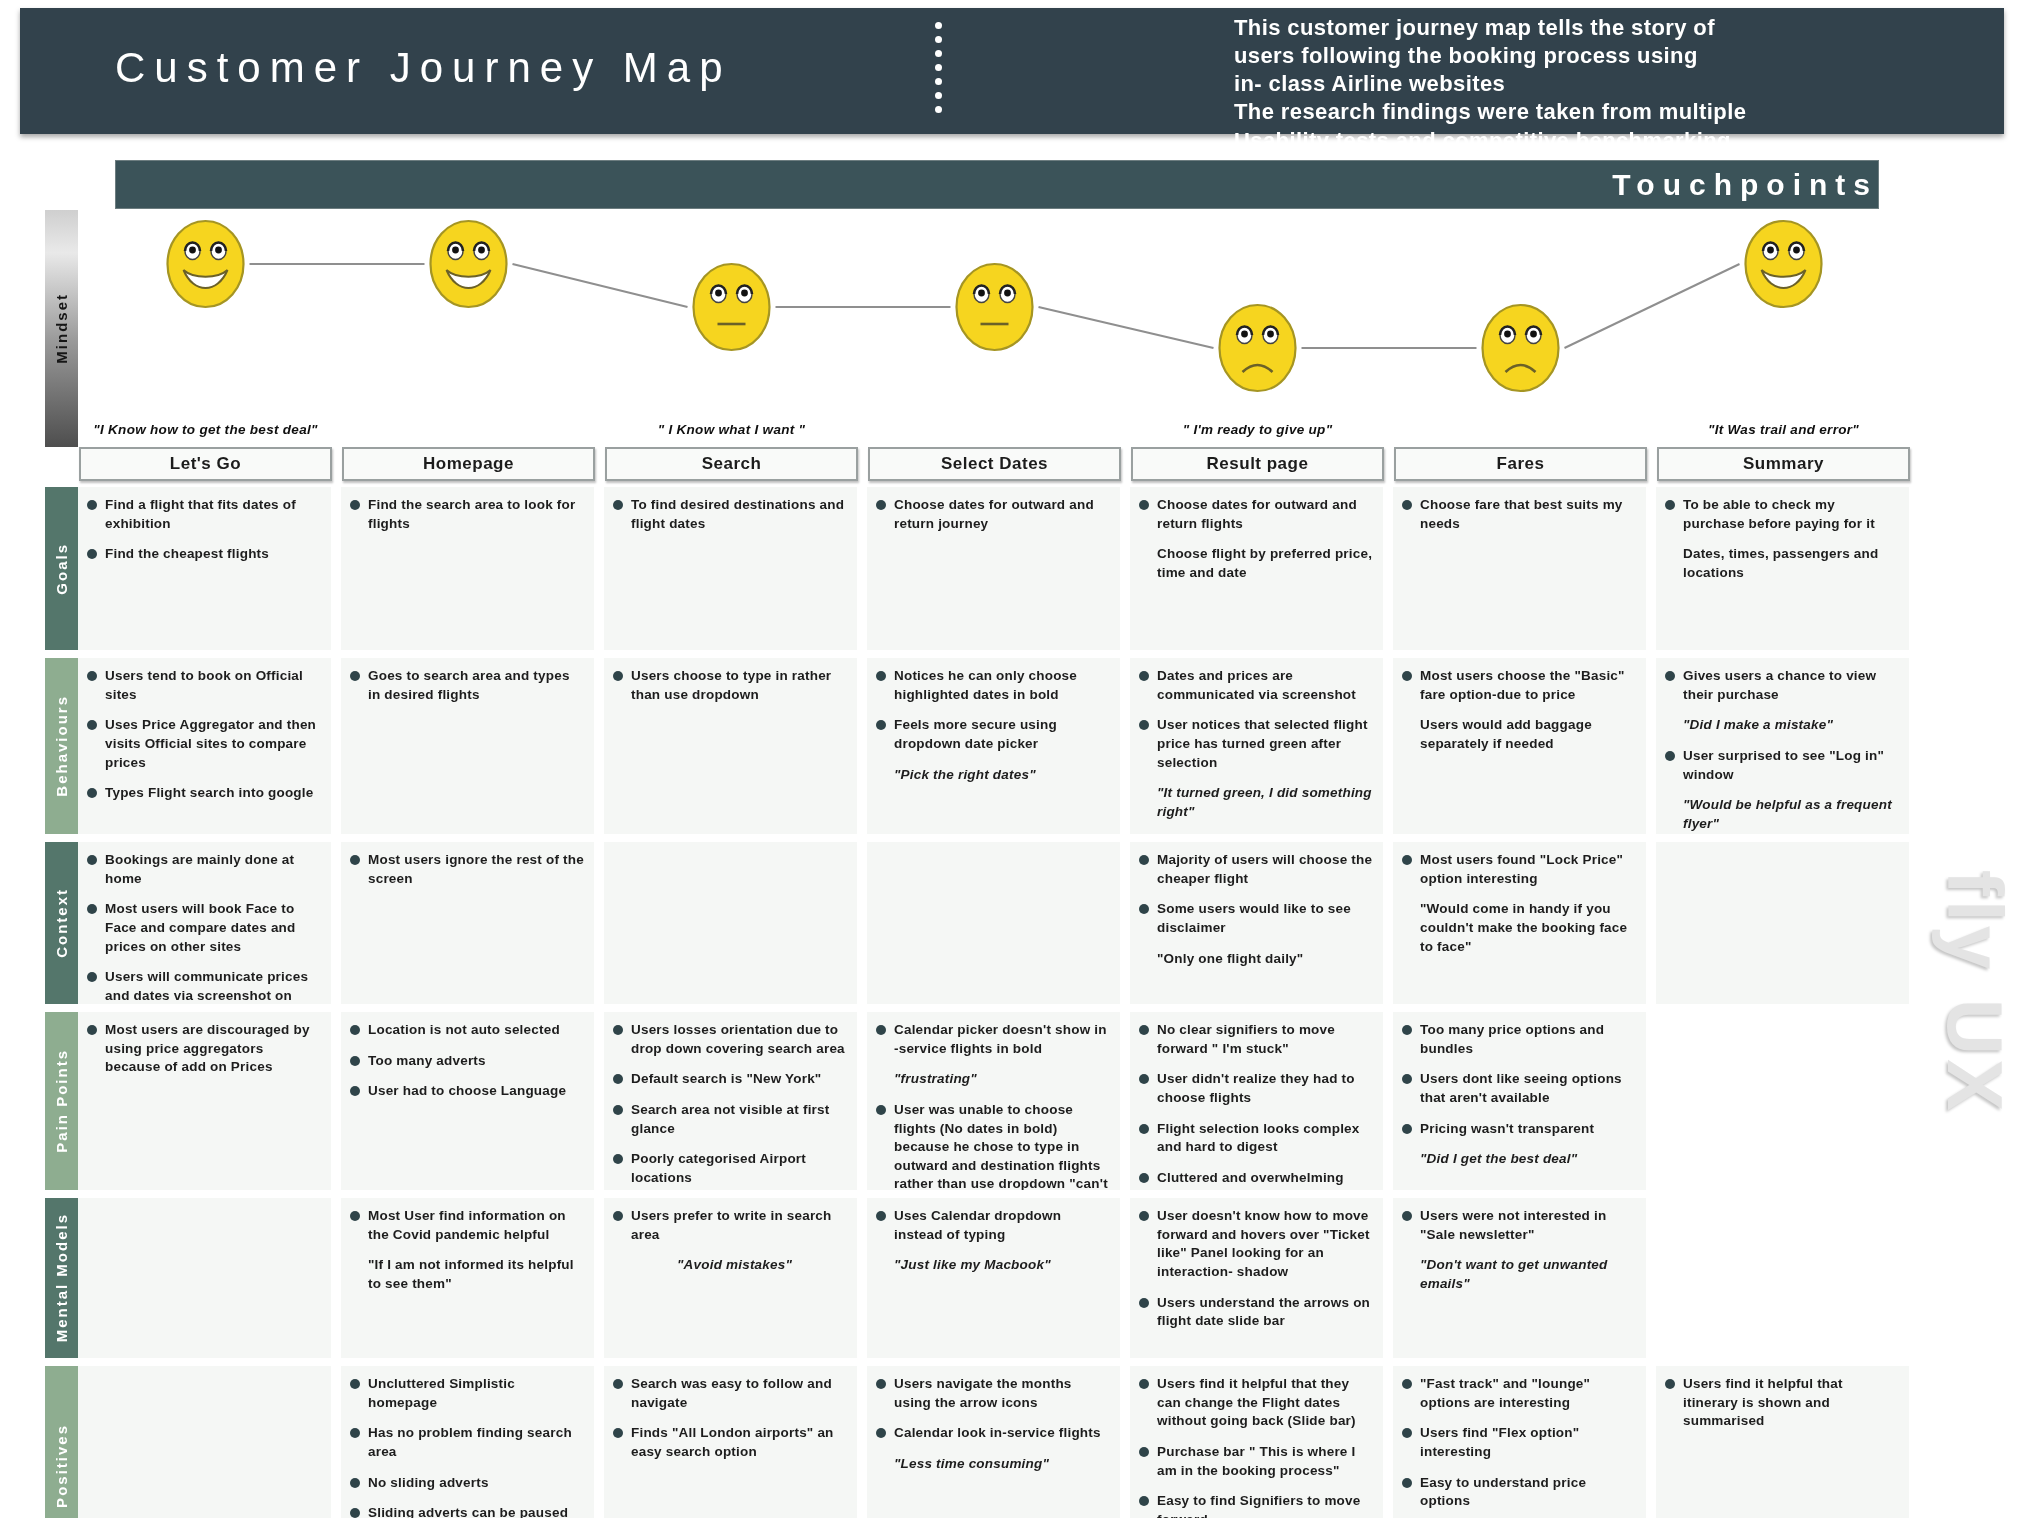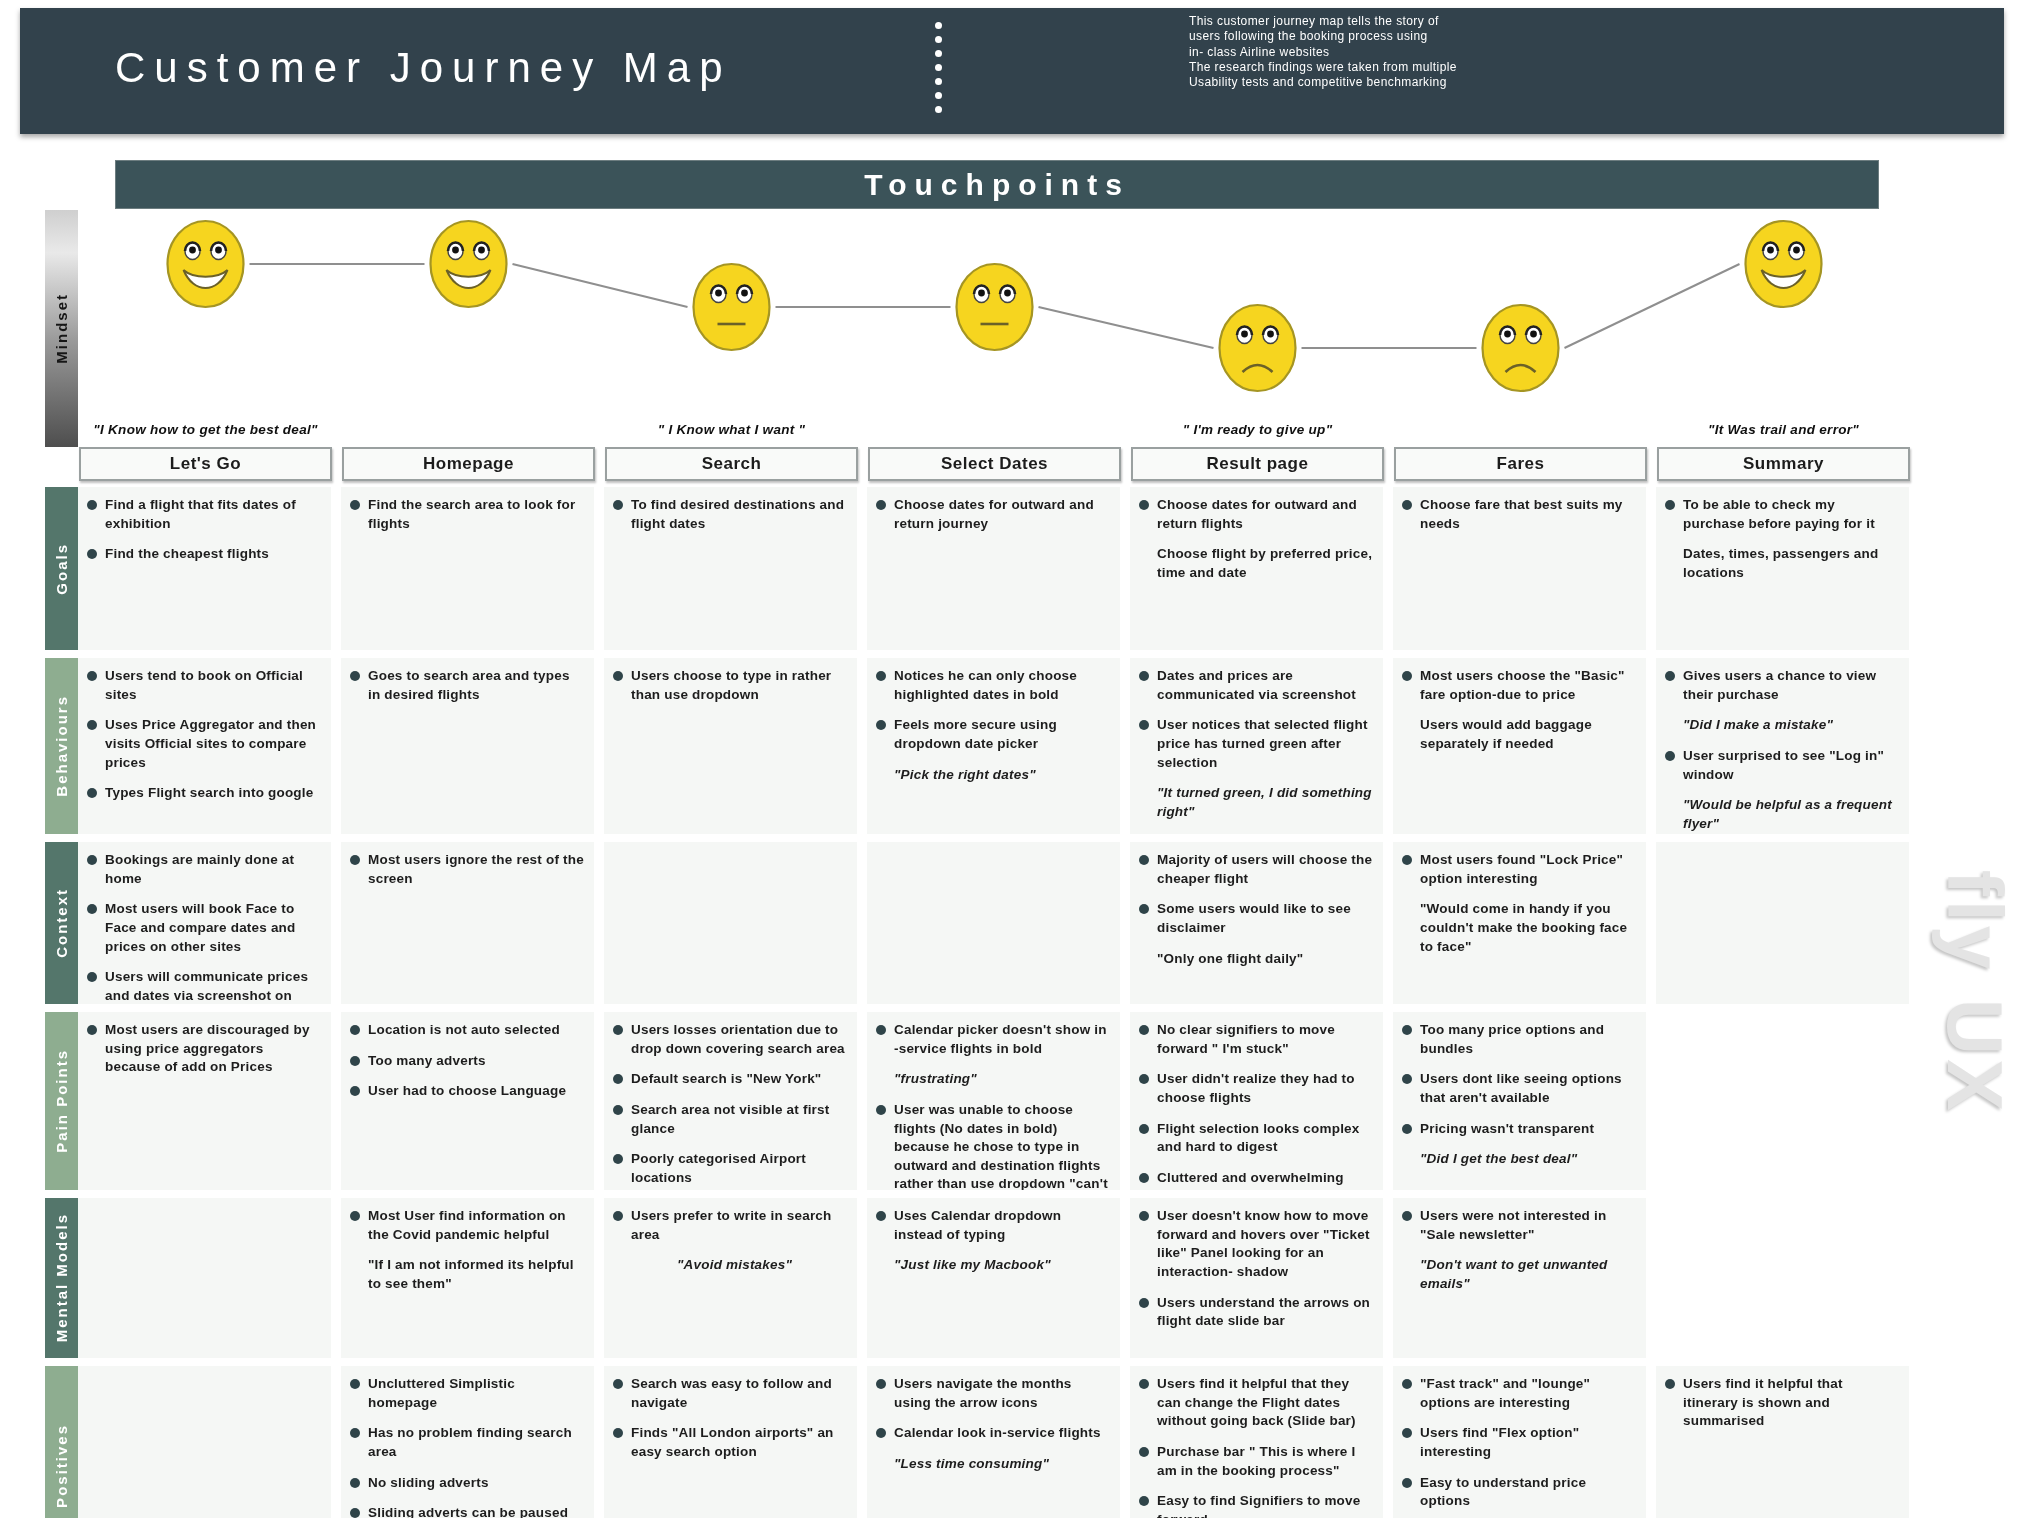--- a/index.html
+++ b/index.html
@@ -11,27 +11,27 @@
   .header{
     position:absolute;left:20px;top:8px;width:1984px;height:126px;
     background:#32424c;color:#fff;box-shadow:0 3px 5px rgba(0,0,0,.35);
   }
   .header-title{
     position:absolute;left:95px;top:36px;font-size:42px;font-weight:normal;letter-spacing:9px;
   }
   .kebab{position:absolute;left:915px;top:14px;display:flex;flex-direction:column;gap:7px;cursor:pointer;}
   .kebab span{width:7px;height:7px;border-radius:50%;background:#fff;}
   .header-desc{
-    position:absolute;left:1169px;top:6px;width:790px;font-size:12px;font-weight:normal;
+    position:absolute;left:1214px;top:6px;width:790px;font-size:22px;font-weight:bold;
     line-height:1.28;white-space:pre-line;letter-spacing:.4px;
   }
   
   .touchbar{
     position:absolute;left:115px;top:160px;width:1762px;height:47px;background:#3b5359;
-    color:#fff;display:flex;align-items:center;justify-content:center;
+    color:#fff;display:flex;align-items:center;justify-content:flex-end;
     font-size:30px;font-weight:bold;letter-spacing:8px;border:1px solid #6d7d80;
   }
   
   .band{position:absolute;left:0;top:200px;width:2024px;height:250px;}
   .band svg{position:absolute;left:0;top:0;}
   .quote-abs{
     position:absolute;top:222px;transform:translateX(-50%);white-space:nowrap;
     font-size:13.5px;font-weight:bold;font-style:italic;color:#101010;letter-spacing:.3px;
   }
   .mindset-bar{

